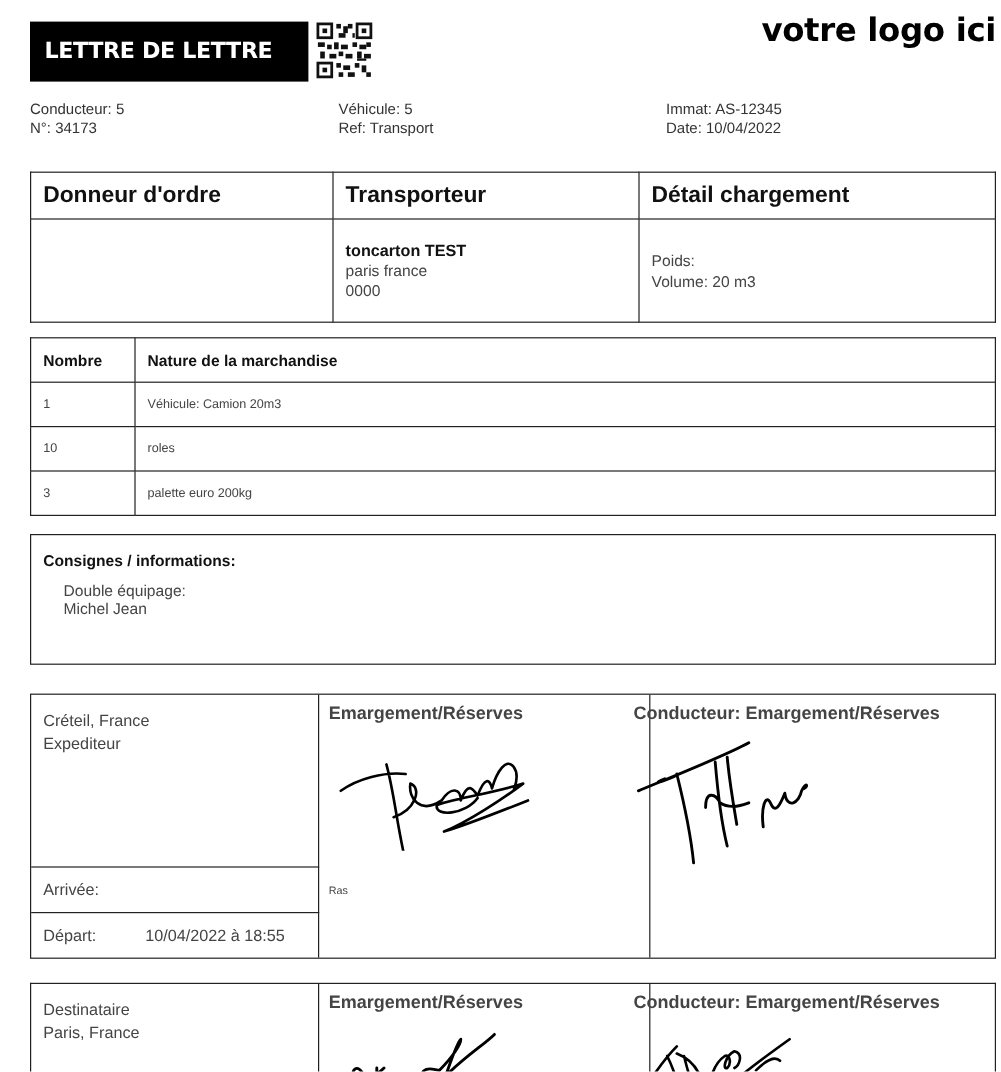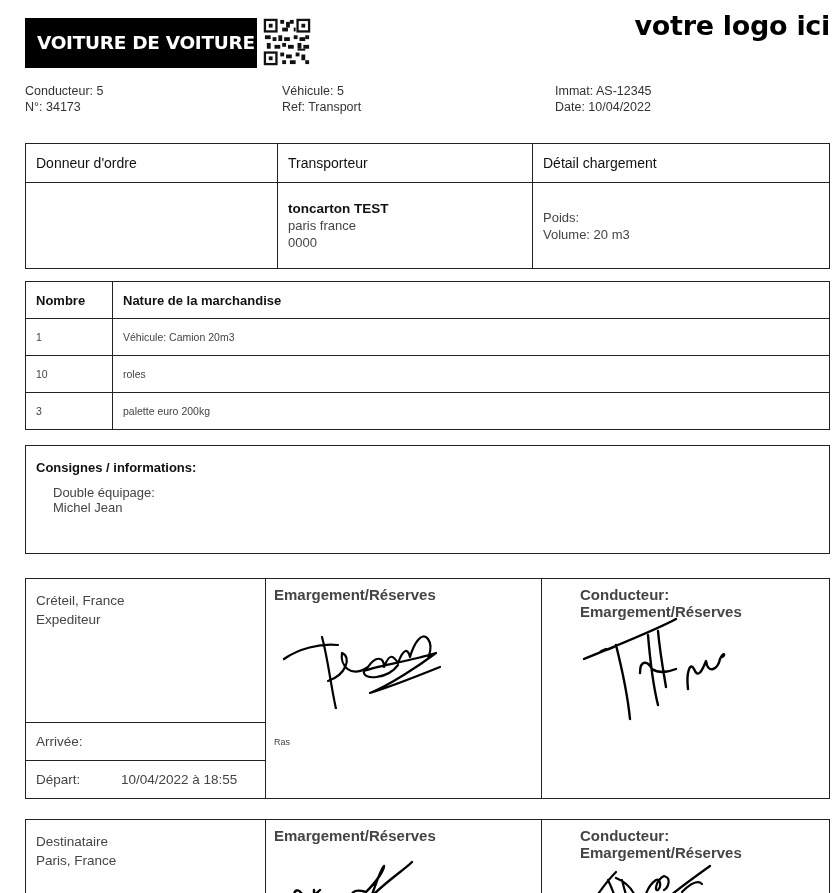--- a/index.html
+++ b/index.html
@@ -11,48 +11,48 @@
   .qr { position: absolute; left: 262px; top: 18px; width: 50px; height: 48px; }
   .logo { position: absolute; right: 4px; top: 10px; font-family: "DejaVu Sans", sans-serif; font-weight: bold; font-size: 27px; color: #000; letter-spacing: -0.3px; }
 
   .meta { position: absolute; top: 83px; font-size: 12.5px; line-height: 16px; color: #333; }
   .meta.c1 { left: 25px; } .meta.c2 { left: 282px; } .meta.c3 { left: 555px; }
 
   table { border-collapse: collapse; position: absolute; left: 25px; width: 805px; }
   td, th { border: 1.5px solid #222; text-align: left; vertical-align: middle; }
 
   #t1 { top: 143px; }
-  #t1 th { height: 39px; font-size: 14px; font-weight: normal; padding-left: 10px; color: #111; }
+  #t1 th { height: 39px; font-size: 19px; font-weight: bold; padding-left: 10px; color: #111; }
   #t1 td { height: 86px; font-size: 13px; padding-left: 10px; line-height: 17px; color: #444; vertical-align: middle; }
   #t1 .strong { font-weight: bold; color: #111; font-size: 13.5px; }
 
   #t2 { top: 281px; padding-left: 12px; }
   #t2 th { height: 37px; font-size: 13px; font-weight: bold; padding-left: 10px; color: #111; }
   #t2 td { height: 37px; font-size: 10.5px; padding-left: 10px; color: #444; }
 
   .consignes { position: absolute; left: 25px; top: 445px; width: 805px; height: 109px; border: 1.5px solid #222; padding: 14px 10px; }
   .consignes .h { font-size: 13px; font-weight: bold; color: #111; margin-bottom: 10px; }
   .consignes .b { font-size: 13px; line-height: 15px; color: #444; margin-left: 17px; }
 
   .block { position: absolute; left: 25px; width: 805px; border: 1.5px solid #222; }
   .block .left { position: absolute; left: 0; top: 0; width: 240px; border-right: 1.5px solid #222; }
   .block .mid { position: absolute; left: 240px; top: 0; width: 276px; height: 100%; border-right: 1.5px solid #222; }
-  .block .right { position: absolute; left: 546px; top: 0; right: 0; height: 100%; }
+  .block .right { position: absolute; left: 494px; top: 0; right: 0; height: 100%; }
   .party { padding: 12px 10px; font-size: 13.5px; line-height: 19px; color: #444; }
   .sig-label { font-size: 15px; color: #444; padding: 7px 0 0 8px; font-weight: bold; }
   .ras { position: absolute; left: 8px; top: 158px; font-size: 9px; color: #444; }
   .time-row { position: absolute; left: 0; width: 240px; height: 38px; border-top: 1.5px solid #222; font-size: 13.5px; color: #444; line-height: 37px; }
   .time-row .lbl { position: absolute; left: 10px; }
   .time-row .val { position: absolute; left: 95px; }
   svg.sig { position: absolute; }
 </style>
 </head>
 <body>
 
-<div class="title-box">VOITURE DE VOITURE</div>
+<div class="title-box">LETTRE DE LETTRE</div>
 <svg class="qr" viewBox="0 0 25 25">
   <rect x="0" y="0" width="25" height="25" fill="#fff"></rect>
   <g fill="none" stroke="#111" stroke-width="1.2">
     <rect x="1" y="1" width="6" height="6"></rect>
       <rect x="18" y="1" width="6" height="6"></rect>
       <rect x="1" y="18" width="6" height="6"></rect>
   </g>
   <g fill="#111">
     <rect x="3" y="3" width="2" height="2"></rect>
       <rect x="20" y="3" width="2" height="2"></rect>

